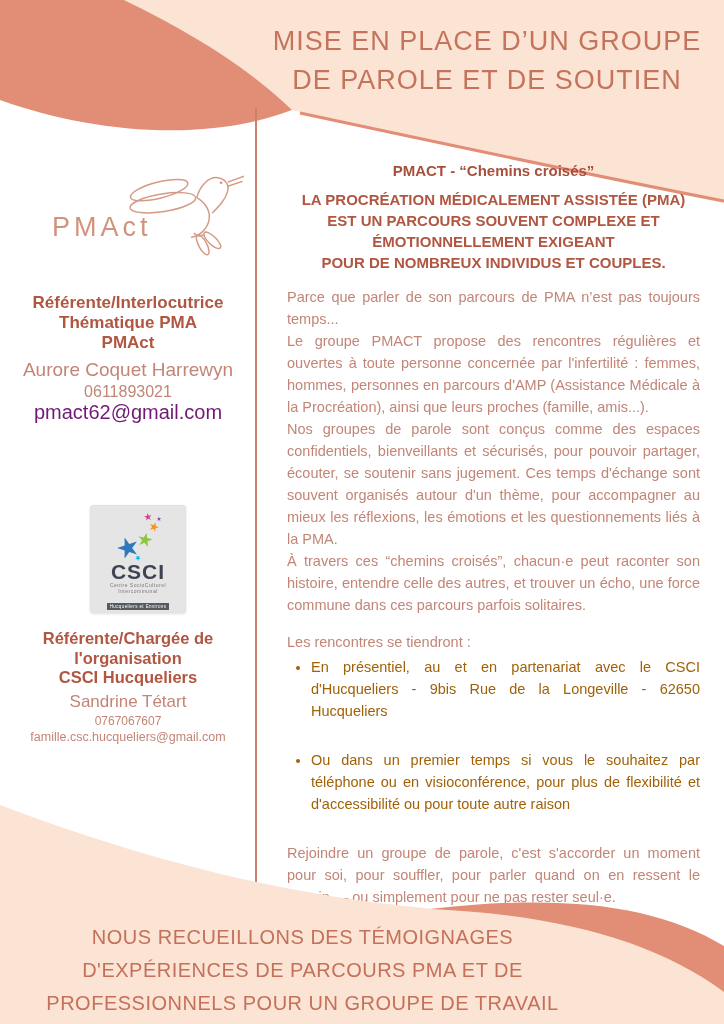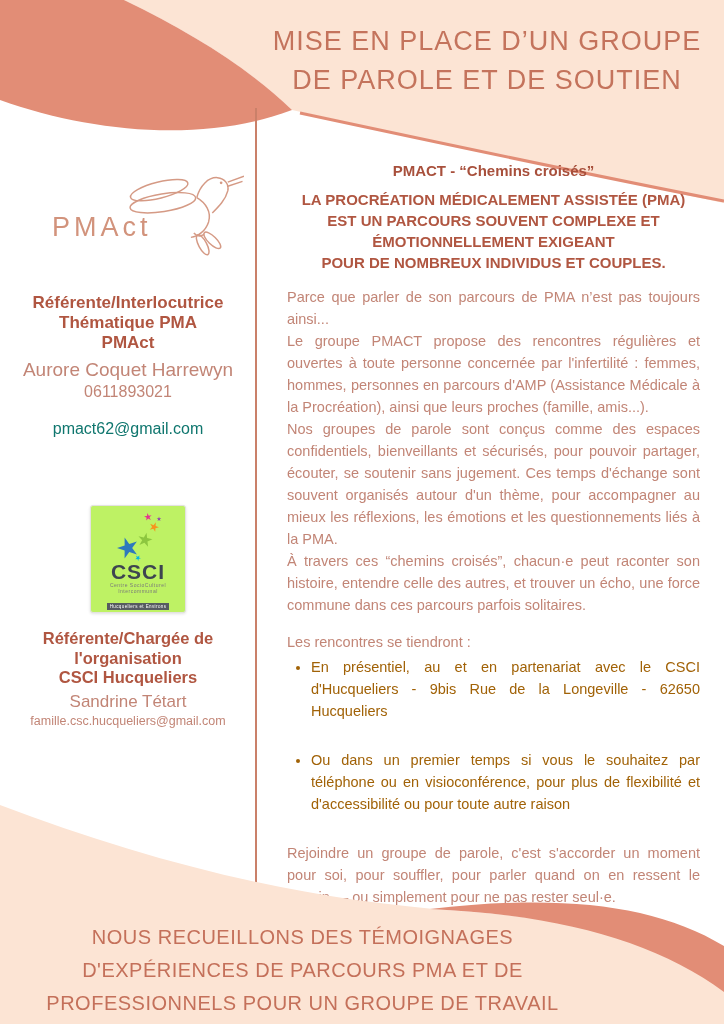--- a/index.html
+++ b/index.html
@@ -18,29 +18,29 @@
   .bird-svg{position:absolute;top:-2px;right:-14px;width:118px;height:100px;}
   .brand{position:absolute;top:44px;left:22px;font-size:27px;letter-spacing:4px;color:#d2937c;}
   .tagline{position:absolute;top:80px;left:6px;width:190px;text-align:center;
     font-family:"DejaVu Serif", serif;font-style:italic;font-size:23px;color:#d2937c;}
   .contact{position:absolute;left:0;width:256px;text-align:center;}
   .contact .role{font-weight:bold;color:#b05641;}
   .contact-1{top:293px;}
   .contact-1 .role{font-size:17px;line-height:20px;}
   .contact-1 .name{font-size:19px;line-height:22px;color:#c28576;margin-top:6px;}
   .contact-1 .phone{font-size:16px;line-height:21px;color:#c28576;}
-  .contact-1 .email{font-size:16px;line-height:21px;color:#0f766e;margin-top:16px;}
+  .contact-1 .email{font-size:20px;line-height:21px;color:#701a75;}
   .contact-2{top:629px;}
   .contact-2 .role{font-size:16.5px;line-height:19.5px;}
   .contact-2 .name{font-size:17px;line-height:22px;color:#c28576;margin-top:3px;}
   .contact-2 .phone{font-size:12px;line-height:16px;color:#c28576;}
   .contact-2 .email{font-size:12.5px;line-height:16px;color:#c28576;}
   .role span{display:block;}
 
-  .csci-card{position:absolute;top:505px;left:90px;width:96px;height:108px;background:#bef264;
+  .csci-card{position:absolute;top:505px;left:90px;width:96px;height:108px;background:#e5e5e5;
     border:1px solid #e4e2e0;border-radius:3px;box-shadow:0 1px 3px rgba(0,0,0,.12);
     text-align:center;box-sizing:border-box;padding-top:4px;}
   .csci-stars{display:block;margin:0 auto;}
   .csci-acronym{font-size:21px;font-weight:bold;color:#3d4450;letter-spacing:1px;line-height:20px;}
   .csci-sub{font-size:5px;color:#7a7a7a;line-height:6px;letter-spacing:.5px;}
   .csci-badge{display:inline-block;background:#565b61;color:#fff;font-size:4.5px;
     line-height:7px;padding:0 3px;margin-top:2px;letter-spacing:.4px;}
 
   .divider{position:absolute;top:108px;left:255px;width:2px;height:783px;background:#ca8069;}
 
@@ -127,39 +127,40 @@
       <div class="csci-badge">Hucqueliers et Environs</div>
     </div>
 
     <div class="contact contact-2">
       <div class="role">
         <span>Référente/Chargée de</span>
         <span>l'organisation</span>
         <span>CSCI Hucqueliers</span>
       </div>
       <div class="name">Sandrine Tétart</div>
+      <div class="phone">0767067607</div>
       <div class="email">famille.csc.hucqueliers@gmail.com</div>
     </div>
 
   </div>
 
   <div class="divider"></div>
 
   <div class="main">
     <h2 class="main-heading">PMACT - “Chemins croisés”</h2>
 
     <div class="intro">
       <span>LA PROCRÉATION MÉDICALEMENT ASSISTÉE (PMA)</span>
       <span>EST UN PARCOURS SOUVENT COMPLEXE ET</span>
       <span>ÉMOTIONNELLEMENT EXIGEANT</span>
       <span>POUR DE NOMBREUX INDIVIDUS ET COUPLES.</span>
     </div>
 
     <div class="body-block">
-      <p>Parce que parler de son parcours de PMA n’est pas toujours ainsi...</p>
+      <p>Parce que parler de son parcours de PMA n’est pas toujours temps...</p>
       <p>Le groupe PMACT propose des rencontres régulières et ouvertes à toute personne concernée par l'infertilité : femmes, hommes, personnes en parcours d'AMP (Assistance Médicale à la Procréation), ainsi que leurs proches (famille, amis...).</p>
       <p>Nos groupes de parole sont conçus comme des espaces confidentiels, bienveillants et sécurisés, pour pouvoir partager, écouter, se soutenir sans jugement. Ces temps d'échange sont souvent organisés autour d'un thème, pour accompagner au mieux les réflexions, les émotions et les questionnements liés à la PMA.</p>
       <p>À travers ces “chemins croisés”, chacun·e peut raconter son histoire, entendre celle des autres, et trouver un écho, une force commune dans ces parcours parfois solitaires.</p>
 
       <p class="meet-label">Les rencontres se tiendront :</p>
       <ul>
         <li>En présentiel, au et en partenariat avec le CSCI d'Hucqueliers - 9bis Rue de la Longeville - 62650 Hucqueliers</li>
         <li>Ou dans un premier temps si vous le souhaitez par téléphone ou en visioconférence, pour plus de flexibilité et d'accessibilité ou pour toute autre raison</li>
       </ul>
 

